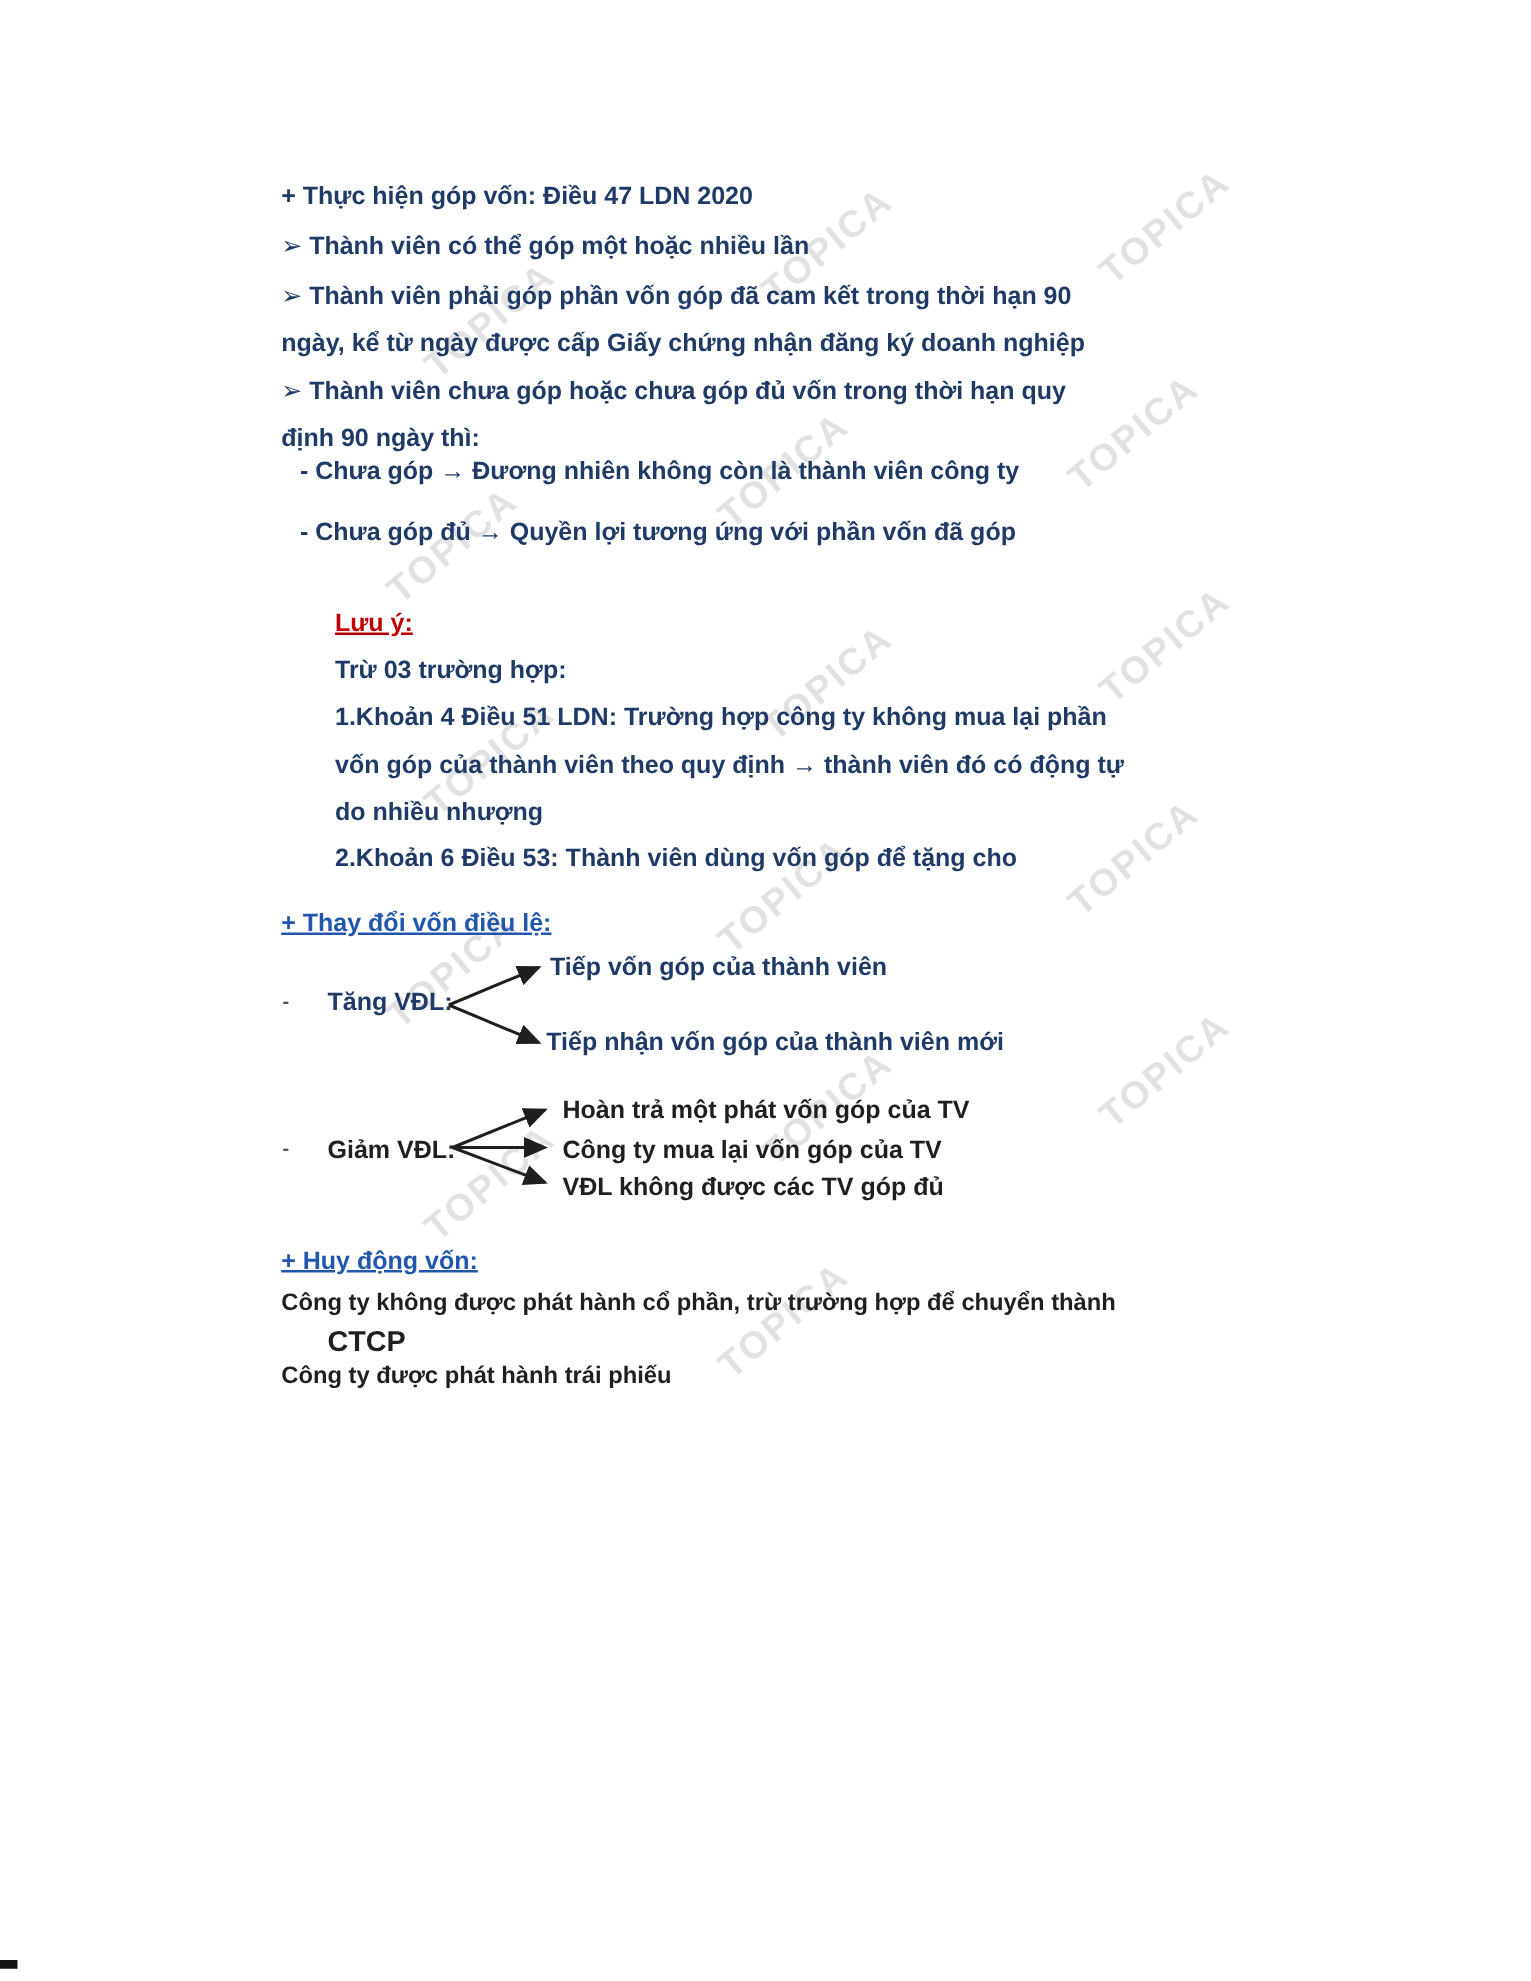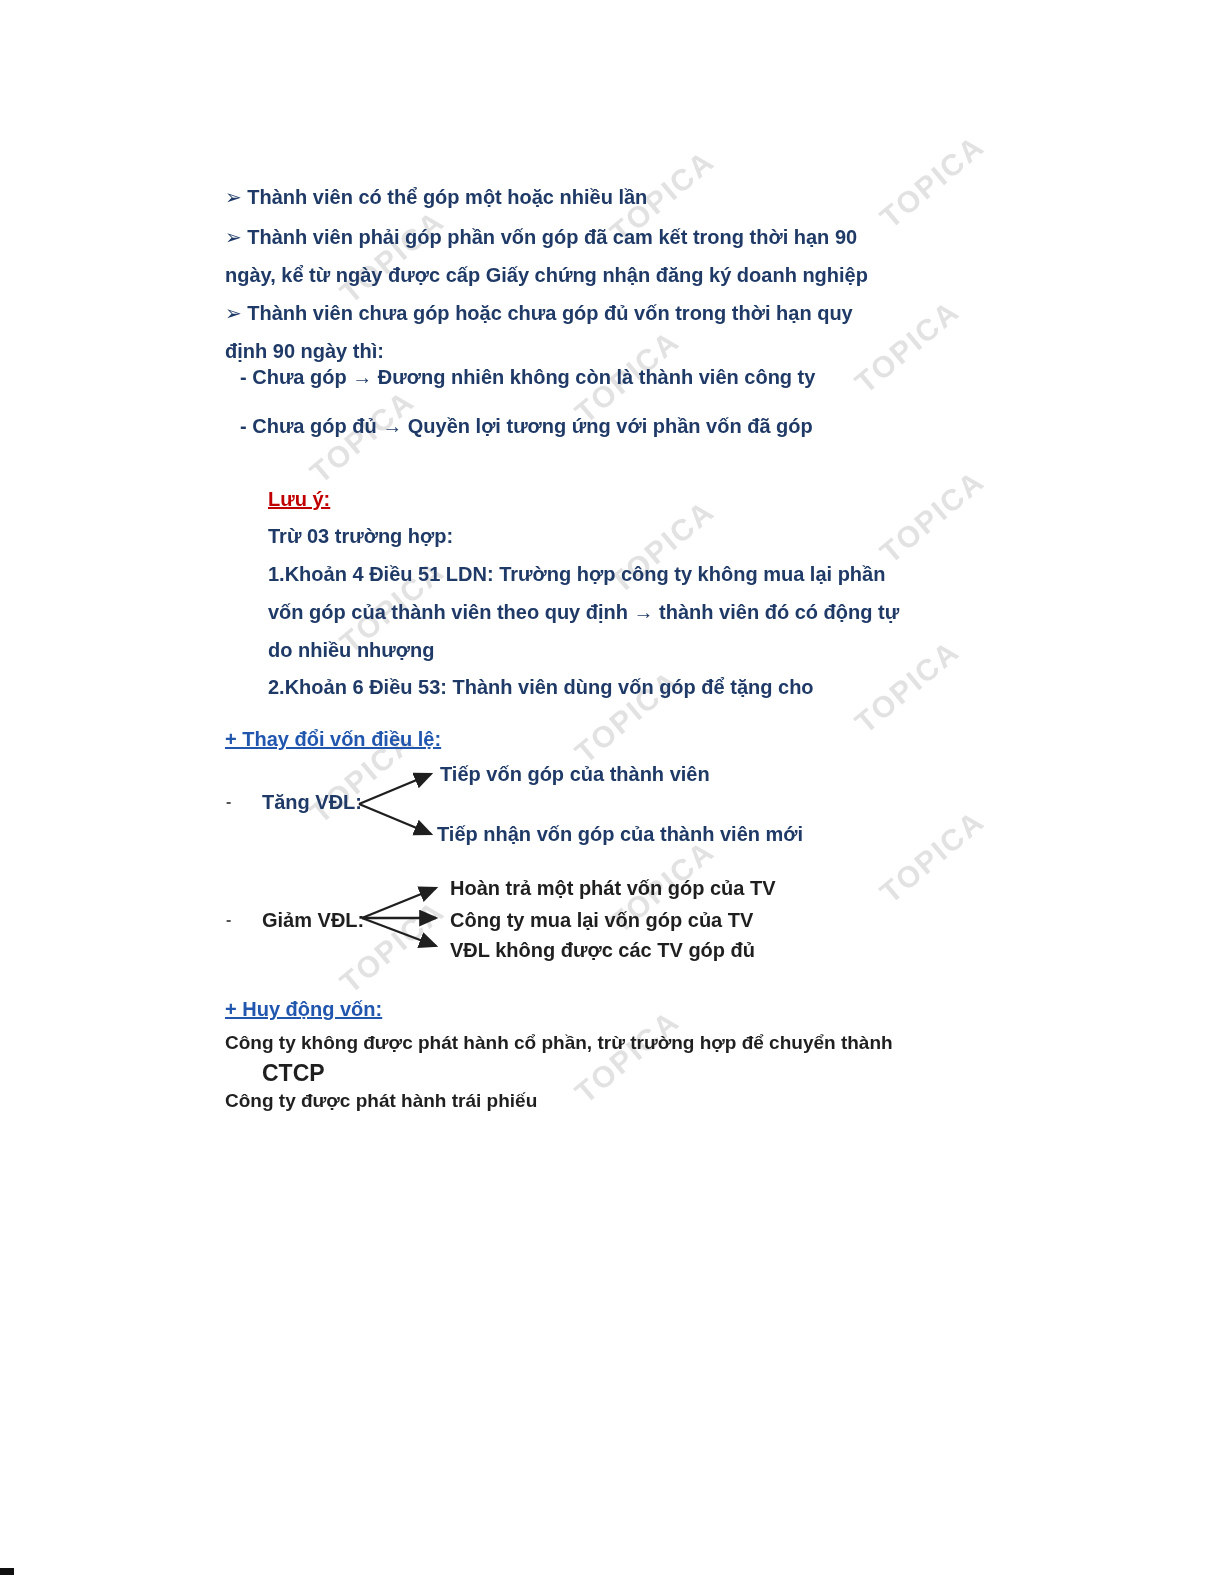--- a/index.html
+++ b/index.html
@@ -67,20 +67,21 @@
     <span class="wm" style="left:870px;top:500px">TOPICA</span>
     <span class="wm" style="left:300px;top:760px">TOPICA</span>
     <span class="wm" style="left:565px;top:700px">TOPICA</span>
     <span class="wm" style="left:845px;top:670px">TOPICA</span>
     <span class="wm" style="left:330px;top:930px">TOPICA</span>
     <span class="wm" style="left:600px;top:870px">TOPICA</span>
     <span class="wm" style="left:870px;top:840px">TOPICA</span>
     <span class="wm" style="left:565px;top:1040px">TOPICA</span>
   </div>
 
+  <div class="line navy" style="left:225px;top:145px">+ Thực hiện góp vốn: Điều 47 LDN 2020</div>
   <div class="line navy" style="left:225px;top:185px">➢ Thành viên có thể góp một hoặc nhiều lần</div>
   <div class="line navy" style="left:225px;top:225px">➢ Thành viên phải góp phần vốn góp đã cam kết trong thời hạn 90</div>
   <div class="line navy" style="left:225px;top:263px">ngày, kể từ ngày được cấp Giấy chứng nhận đăng ký doanh nghiệp</div>
   <div class="line navy" style="left:225px;top:301px">➢ Thành viên chưa góp hoặc chưa góp đủ vốn trong thời hạn quy</div>
   <div class="line navy" style="left:225px;top:339px">định 90 ngày thì:</div>
   <div class="line navy" style="left:240px;top:365px">- Chưa góp → Đương nhiên không còn là thành viên công ty</div>
   <div class="line navy" style="left:240px;top:414px">- Chưa góp đủ → Quyền lợi tương ứng với phần vốn đã góp</div>
 
   <div class="line red" style="left:268px;top:487px">Lưu ý:</div>
   <div class="line navy" style="left:268px;top:524px">Trừ 03 trường hợp:</div>

